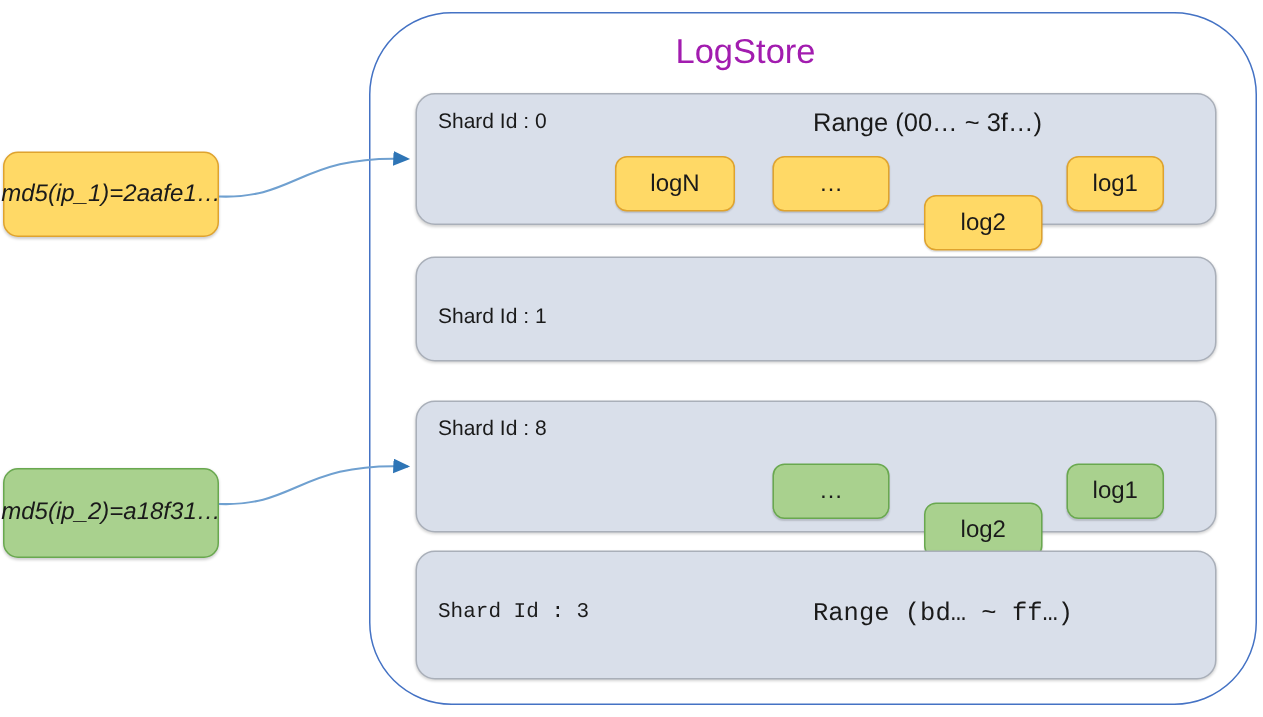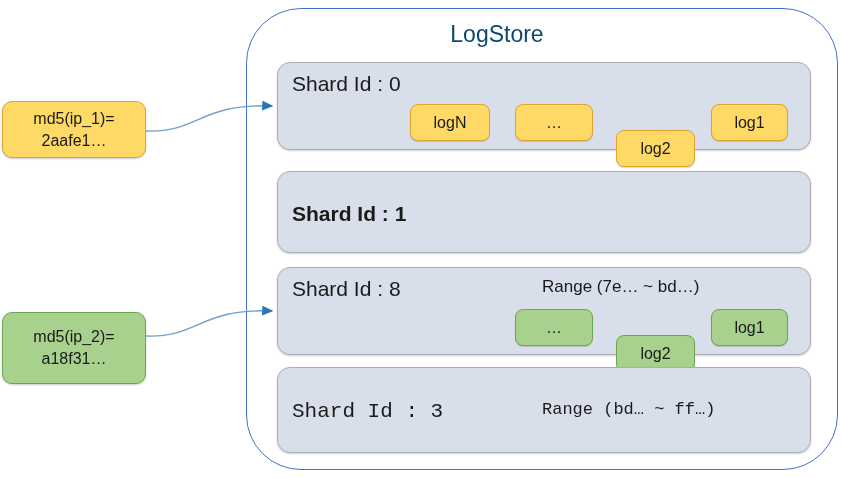--- a/index.html
+++ b/index.html
@@ -13,60 +13,60 @@
   * { margin:0; padding:0; box-sizing:border-box; }
   body { background:#fff; font-family:"Liberation Sans", sans-serif; color:var(--text); }
   .canvas { position:relative; width:842px; height:478px; background:#fff; overflow:hidden; }
 
   .logstore {
     position:absolute; left:246px; top:8px; width:592px; height:462px;
     border:1.5px solid var(--container-border); border-radius:55px; background:#fff;
   }
   .title {
     position:absolute; left:140px; top:12px; width:220px;
-    text-align:center; font-size:23px; color:#0c4a6e;
+    text-align:center; font-size:23px; color:#a21caf;
   }
 
   .shard {
     position:absolute; left:30px; width:534px;
     background:var(--shard-fill); border:1px solid var(--shard-border);
     border-radius:13px; box-shadow:0 1px 2px rgba(0,0,0,0.18);
   }
   .shard-0 { top:53px;  height:88px; }
-  .shard-1 { top:162px; height:82px;font-weight:bold; }
+  .shard-1 { top:162px; height:70px; }
   .shard-2 { top:258px; height:88px; }
   .shard-3 { top:358px; height:86px;font-family:Liberation Mono, monospace; }
 
-  .shard-id    { position:absolute; left:14px;  font-size:21px; white-space:nowrap; }
+  .shard-id    { position:absolute; left:14px;  font-size:14px; white-space:nowrap; }
   .shard-range { position:absolute; left:264px; font-size:17px; white-space:nowrap; }
   .hdr-top .shard-id, .hdr-top .shard-range { top:9px; }
   .shard-1 .shard-id, .shard-1 .shard-range { top:30px; }
   .shard-3 .shard-id, .shard-3 .shard-range { top:32px; }
 
   .logrow { position:absolute; top:41px; left:0; width:100%; height:37px;padding-left:41px; }
   .logbox {
     position:absolute; height:37px; border-radius:8px;
     display:flex; align-items:center; justify-content:center;
     font-size:16px; box-shadow:0 1px 1px rgba(0,0,0,0.15);
   }
   .logbox.b0 { left:132px; width:80px; }
   .logbox.b1 { left:237px; width:78px; }
   .logbox.b2 { left:338px; width:79px;margin-top:26px; }
-  .logbox.b3 { left:433px; width:77px; }
+  .logbox.b3 { left:433px; width:65px; }
   .theme-orange { background:var(--orange-fill); border:1.3px solid var(--orange-border); }
   .theme-green  { background:var(--green-fill);  border:1.3px solid var(--green-border); }
 
   .hash-node {
     position:absolute; left:2px; width:144px;
     border-radius:10px; box-shadow:0 1px 2px rgba(0,0,0,0.2);
-    display:flex; flex-direction:column; align-items:center; justify-content:center;
-    font-size:16px; line-height:22px; text-align:right;
+    display:flex; flex-direction:row; align-items:center; justify-content:center;
+    font-size:16px; line-height:22px; text-align:right;font-style:italic;
   }
   .hash-1 { top:101px; height:57px; }
-  .hash-2 { top:312px; height:72px; }
+  .hash-2 { top:312px; height:60px; }
 
   .connectors { position:absolute; left:0; top:0; width:842px; height:478px; pointer-events:none; }
   .connectors path.line { stroke:var(--arrow-line); stroke-width:1.4; fill:none; }
   .connectors marker path { fill:var(--arrow-head); }
 </style>
 </head>
 <body>
 
 <div class="canvas">
 
@@ -77,35 +77,35 @@
   <div class="hash-node hash-2 theme-green">
     <span>md5(ip_2)=</span>
     <span>a18f31…</span>
   </div>
 
   <div class="logstore">
     <div class="title">LogStore</div>
 
     <div class="shard shard-0 hdr-top">
       <span class="shard-id">Shard Id : 0</span>
+      <span class="shard-range">Range (00… ~ 3f…)</span>
       <div class="logrow">
         <div class="logbox b0 theme-orange">logN</div>
         <div class="logbox b1 theme-orange">…</div>
         <div class="logbox b2 theme-orange">log2</div>
         <div class="logbox b3 theme-orange">log1</div>
       </div>
     </div>
 
     <div class="shard shard-1">
       <span class="shard-id">Shard Id : 1</span>
     </div>
 
     <div class="shard shard-2 hdr-top">
       <span class="shard-id">Shard Id : 8</span>
-      <span class="shard-range">Range (7e… ~ bd…)</span>
       <div class="logrow">
         <div class="logbox b1 theme-green">…</div>
         <div class="logbox b2 theme-green">log2</div>
         <div class="logbox b3 theme-green">log1</div>
       </div>
     </div>
 
     <div class="shard shard-3">
       <span class="shard-id">Shard Id : 3</span>
       <span class="shard-range">Range (bd… ~ ff…)</span>

